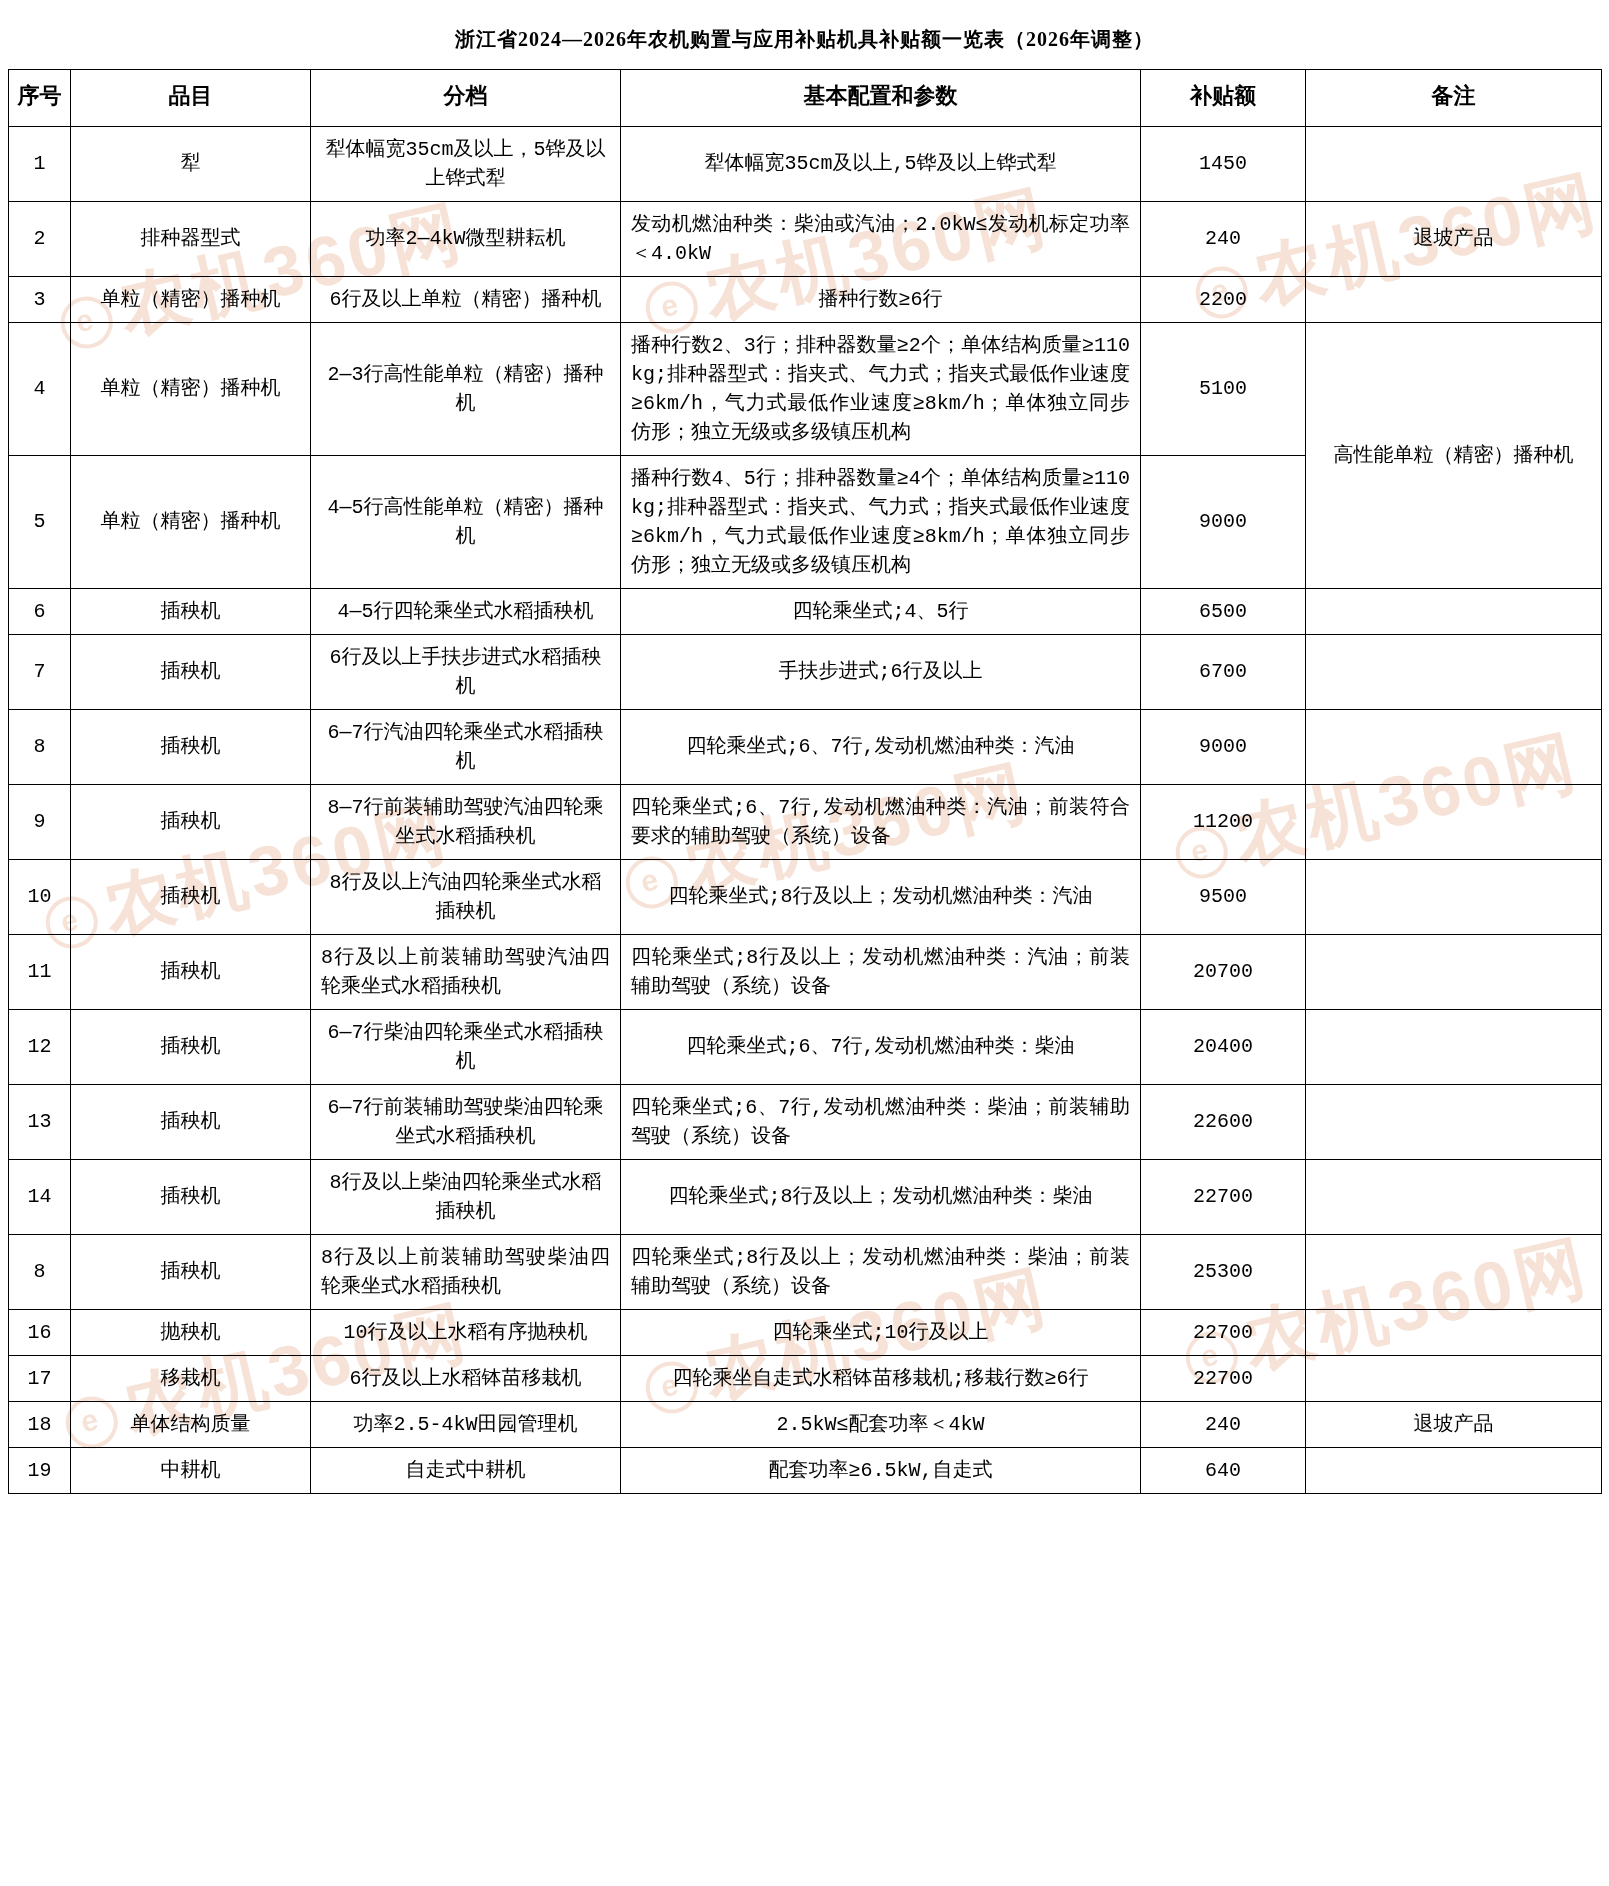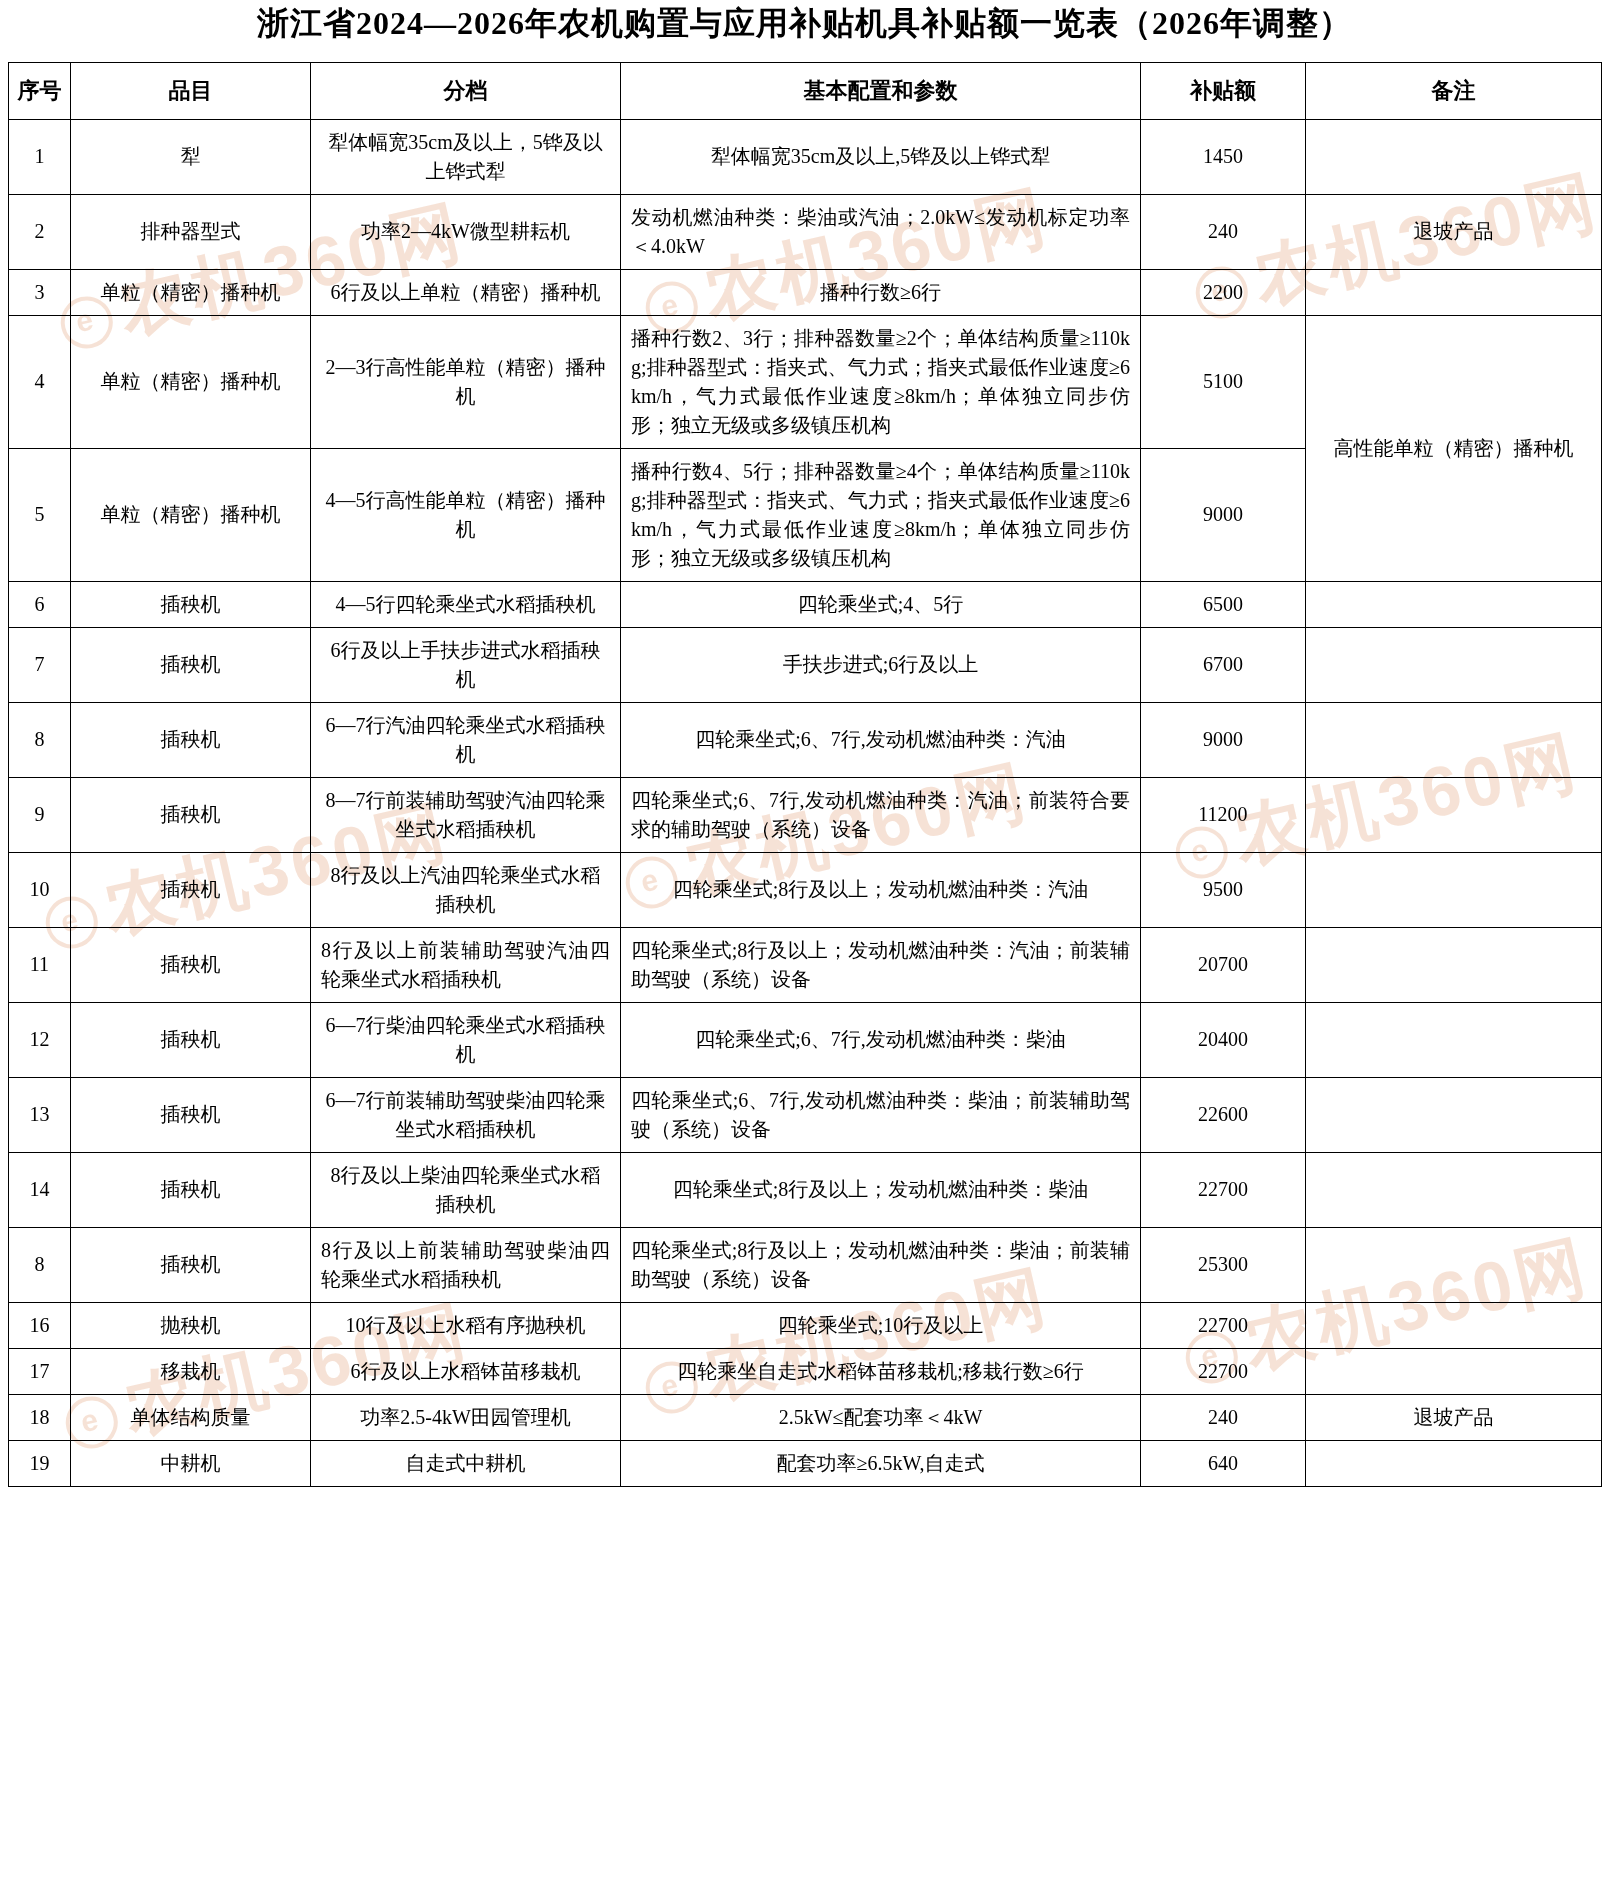--- a/index.html
+++ b/index.html
@@ -13,32 +13,33 @@
     color: #000000;
   }
   .page {
     position: relative;
     width: 1609px;
     box-sizing: border-box;
     padding: 0 8px 10px 8px;
   }
   .doc-title {
     text-align: center;
-    font-size: 32px;
+    font-size: 20px;
     font-weight: bold;
     letter-spacing: 1px;
-    padding: 2px 0 16px 0;
+    padding: 26px 0 16px 0;
     font-family: "Liberation Serif", "DejaVu Serif", serif;
   }
   table.subsidy-table {
     border-collapse: collapse;
     width: 1593px;
     table-layout: fixed;
     position: relative;
     z-index: 2;
+    font-family: Liberation Mono, monospace;
   }
   table.subsidy-table th,
   table.subsidy-table td {
     border: 1px solid #000000;
     font-size: 20px;
     line-height: 1.45;
     padding: 8px 10px;
     vertical-align: middle;
     word-break: break-all;
   }

